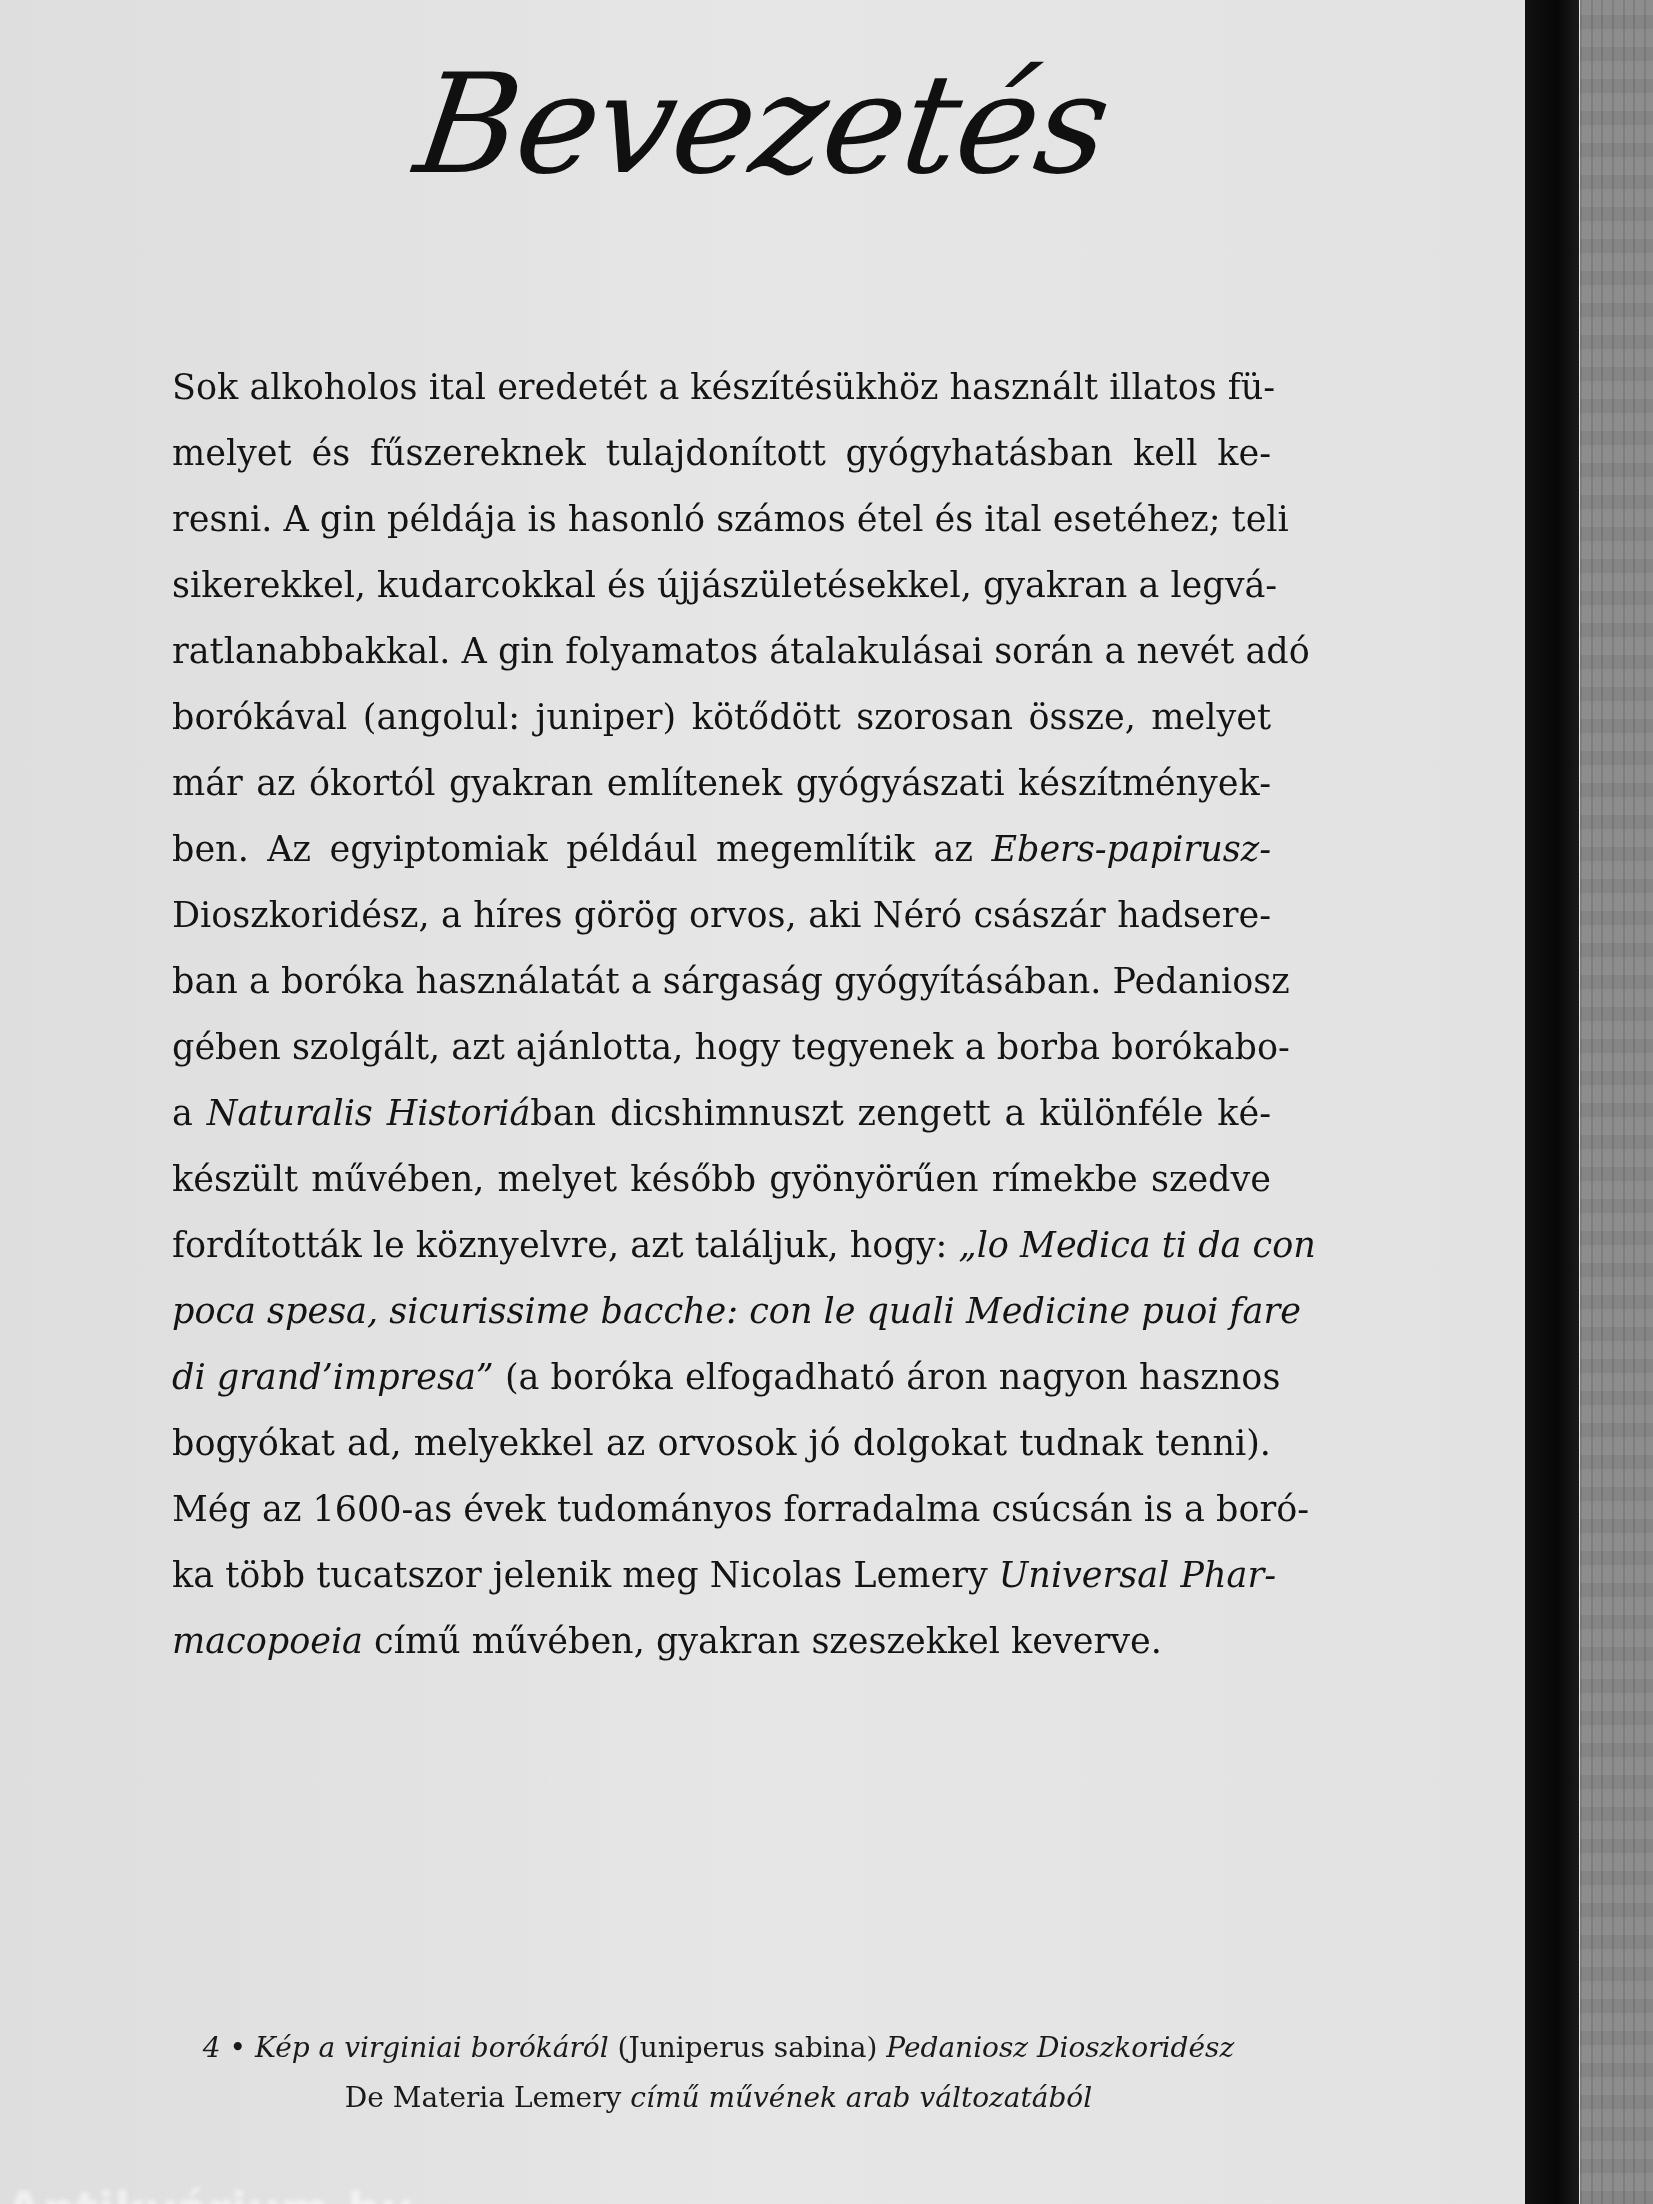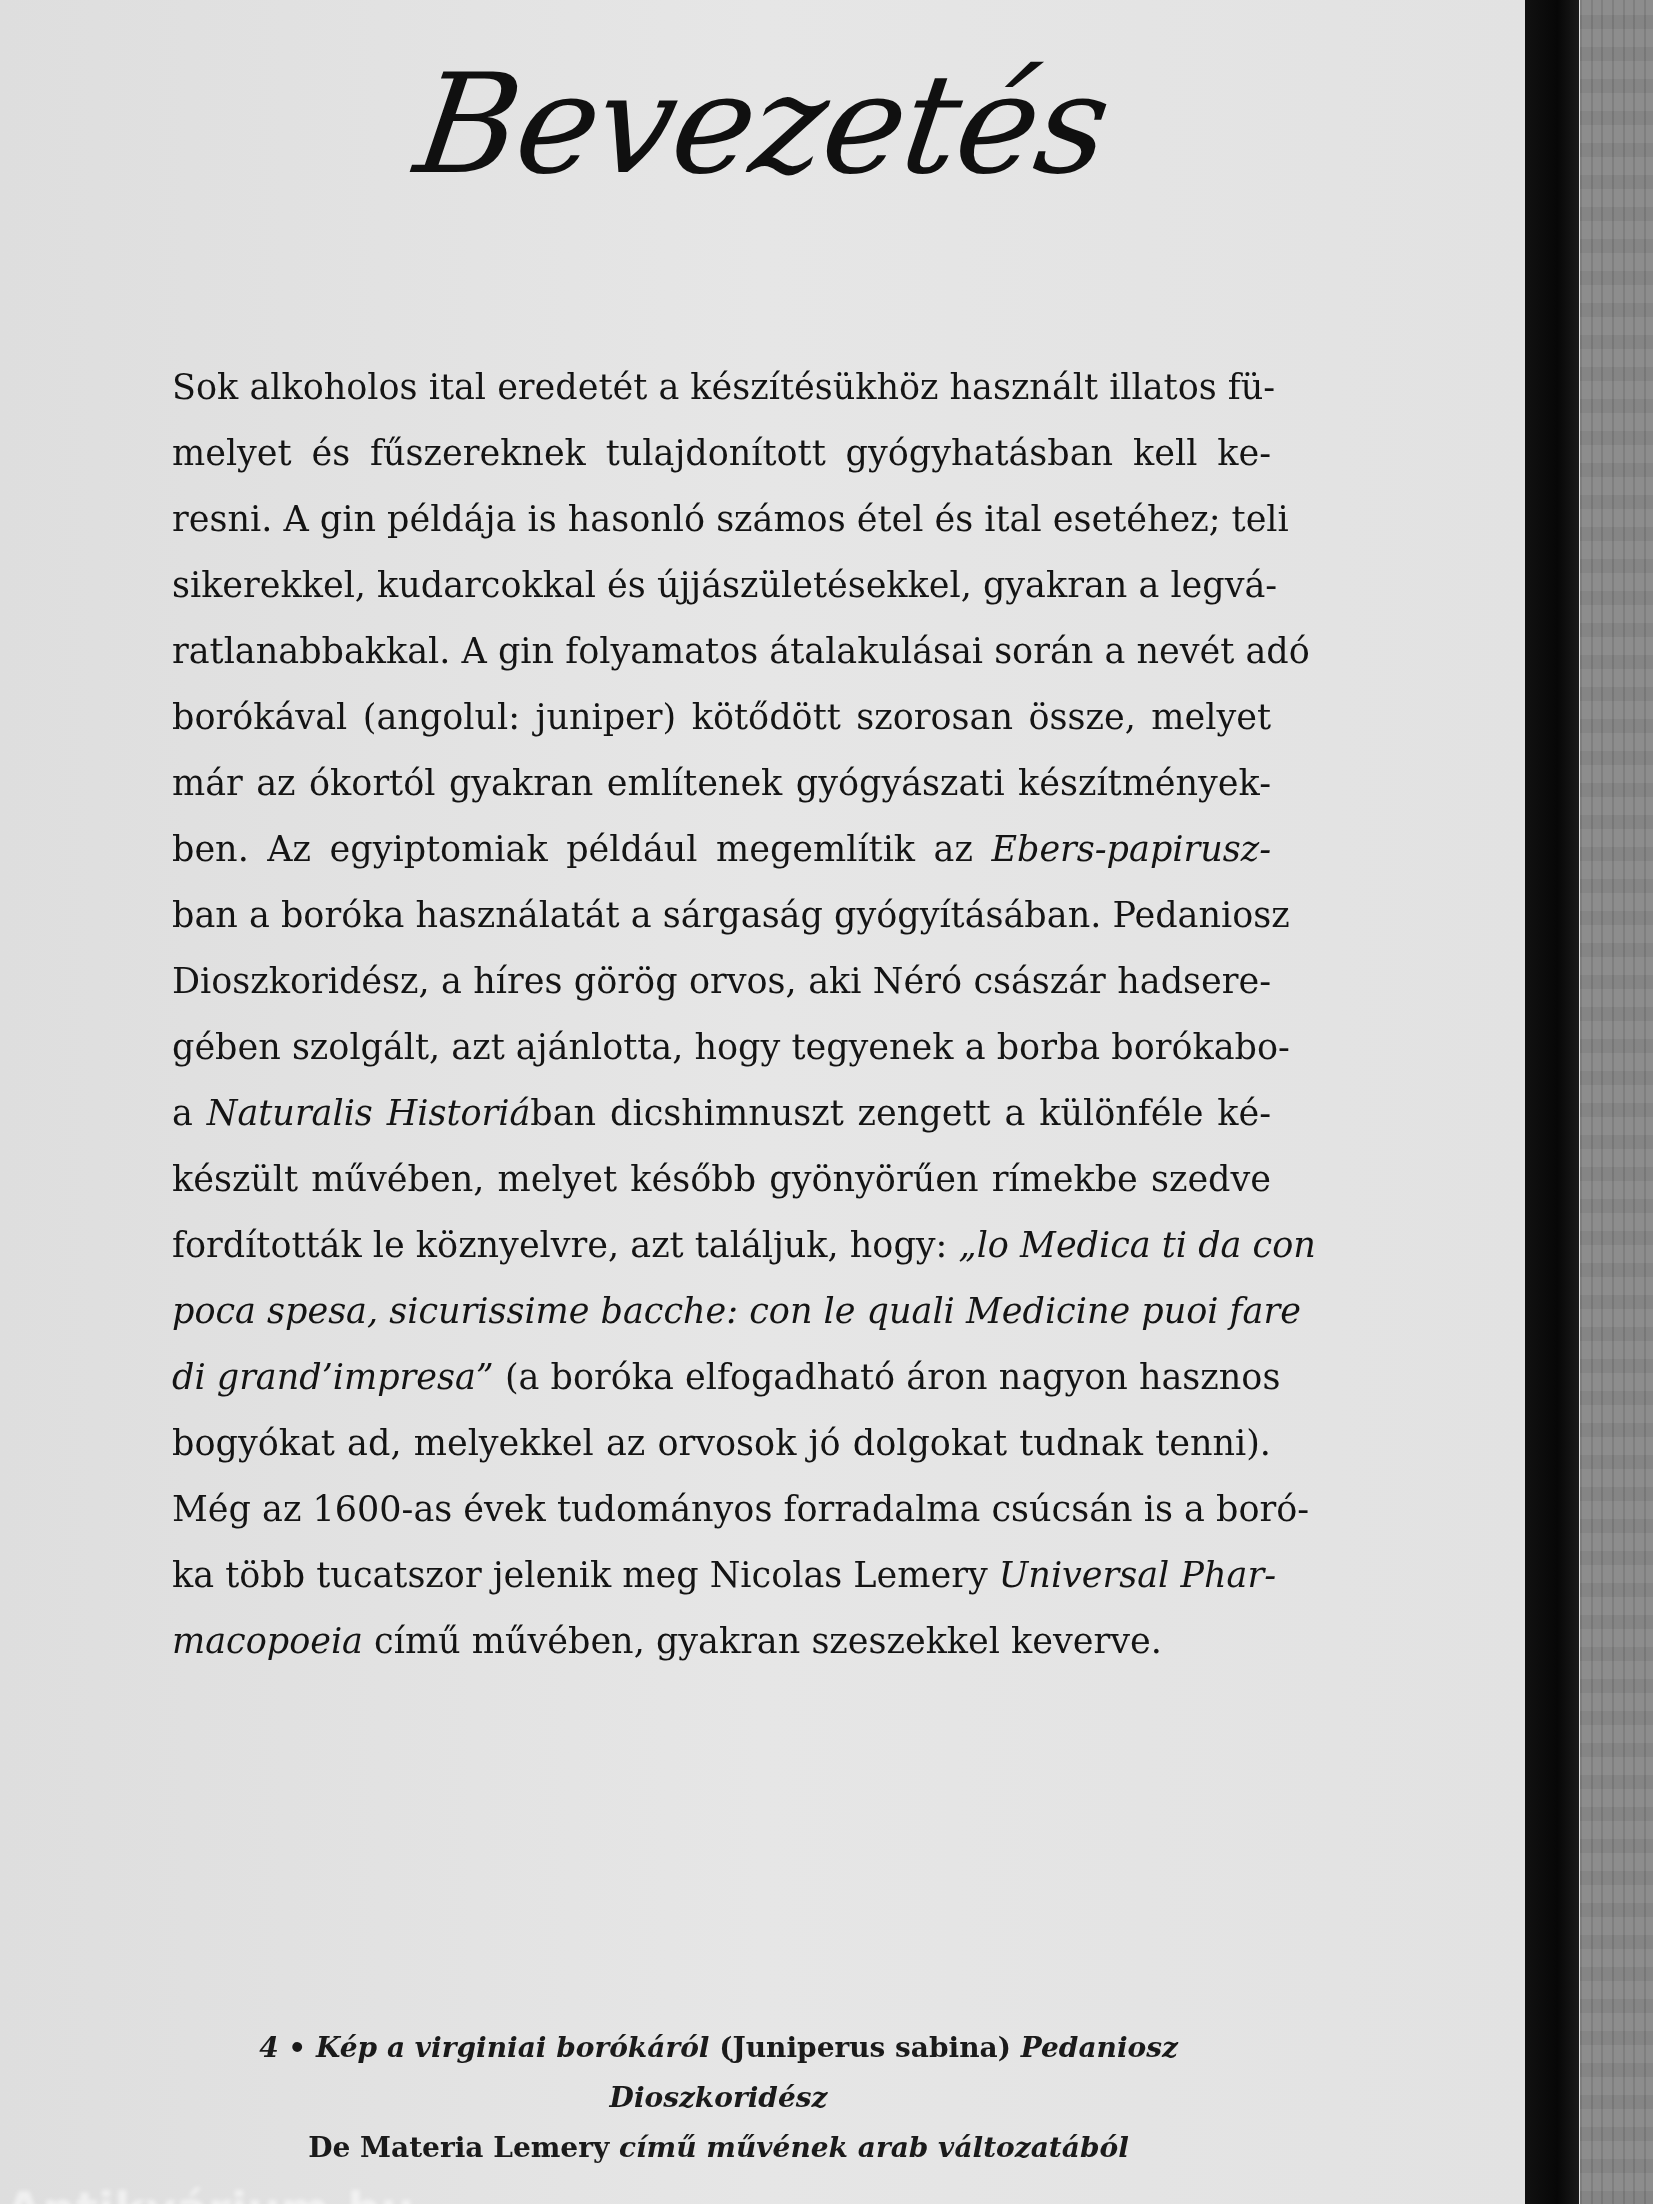--- a/index.html
+++ b/index.html
@@ -37,21 +37,21 @@
   }
   .line {
     display: block; white-space: nowrap; text-align: justify; text-align-last: justify;
     height: 66px;
   }
   .line.last { text-align-last: left; }
   .line i { font-style: italic; }
   .caption {
     position: absolute; left: 146px; top: 2023px; width: 1145px; text-align: center;
     font-family: "DejaVu Serif", "Liberation Serif", serif;
-    font-size: 28px; line-height: 50px; color: #1a1a1a; font-weight: bold;
+    font-size: 28px; line-height: 50px; color: #1a1a1a;
   }
   .caption i { font-style: italic; }
   .watermark {
     position: absolute; left: 5.8px; top: 2181px;
     font-family: "DejaVu Sans", "Liberation Sans", sans-serif;
     font-weight: bold; font-size: 47px; color: rgba(255,255,255,0.55);
     filter: blur(1.9px); white-space: nowrap;
   }
 </style>
 </head>
@@ -61,22 +61,22 @@
   <div class="title">Bevezetés</div>
   <div class="body-text" id="body-text">
       <span class="line"><span>Sok alkoholos ital eredetét a készítésükhöz használt illatos fü-</span></span>
       <span class="line"><span>melyet és fűszereknek tulajdonított gyógyhatásban kell ke-</span></span>
       <span class="line"><span>resni. A gin példája is hasonló számos étel és ital esetéhez; teli</span></span>
       <span class="line"><span>sikerekkel, kudarcokkal és újjászületésekkel, gyakran a legvá-</span></span>
       <span class="line"><span>ratlanabbakkal. A gin folyamatos átalakulásai során a nevét adó</span></span>
       <span class="line"><span>borókával (angolul: juniper) kötődött szorosan össze, melyet</span></span>
       <span class="line"><span>már az ókortól gyakran említenek gyógyászati készítmények-</span></span>
       <span class="line"><span>ben. Az egyiptomiak például megemlítik az </span><i>Ebers-papirusz-</i></span>
+      <span class="line"><span>Dioszkoridész, a híres görög orvos, aki Néró császár hadsere-</span></span>
       <span class="line"><span>ban a boróka használatát a sárgaság gyógyításában. Pedaniosz</span></span>
-      <span class="line"><span>Dioszkoridész, a híres görög orvos, aki Néró császár hadsere-</span></span>
       <span class="line"><span>gében szolgált, azt ajánlotta, hogy tegyenek a borba borókabo-</span></span>
       <span class="line"><span>a </span><i>Naturalis Historiá</i><span>ban dicshimnuszt zengett a különféle ké-</span></span>
       <span class="line"><span>készült művében, melyet később gyönyörűen rímekbe szedve</span></span>
       <span class="line"><span>fordították le köznyelvre, azt találjuk, hogy: </span><i>„lo Medica ti da con</i></span>
       <span class="line"><i>poca spesa, sicurissime bacche: con le quali Medicine puoi fare</i></span>
       <span class="line"><i>di grand’impresa”</i><span> (a boróka elfogadható áron nagyon hasznos</span></span>
       <span class="line"><span>bogyókat ad, melyekkel az orvosok jó dolgokat tudnak tenni).</span></span>
       <span class="line"><span>Még az 1600-as évek tudományos forradalma csúcsán is a boró-</span></span>
       <span class="line"><span>ka több tucatszor jelenik meg Nicolas Lemery </span><i>Universal Phar-</i></span>
       <span class="line last"><i>macopoeia</i><span> című művében, gyakran szeszekkel keverve.</span></span>

